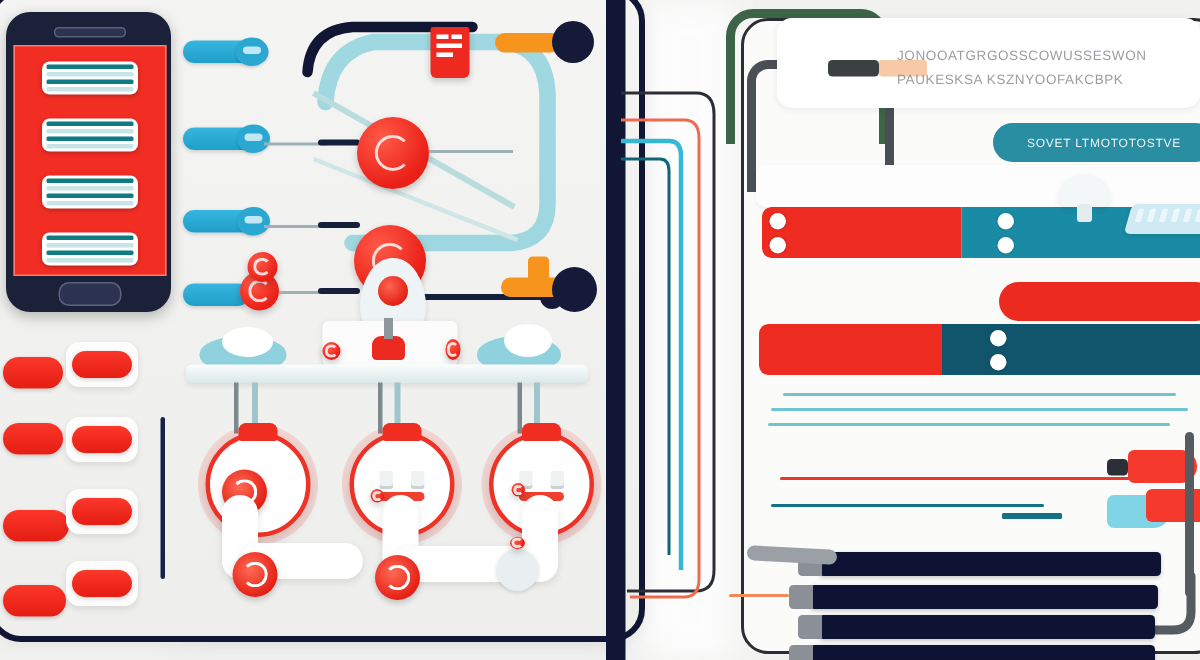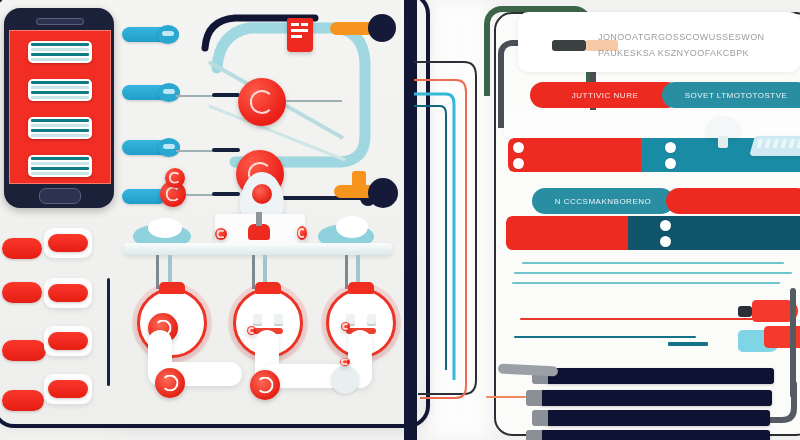--- a/index.html
+++ b/index.html
@@ -412,23 +412,20 @@
   <div id="right-panel"></div>
   <div id="green-corner"></div>
   <div id="gray-corner"></div>
 
   <div id="header-card"></div>
   <div id="hdr-chip"></div>
   <div id="hdr-chip2"></div>
   <div class="hdr-text" style="top:48px;">PAUKESKSA KSZNYOOFAKCBPK</div>
   <div class="hdr-text" style="top:32px;">JONOOATGRGOSSCOWUSSESWON</div>
 
-  <div class="tag red" style="left:530px;top:82px;width:150px;">
-    <span>JUTTIVIC NURE</span>
-  </div>
   <div class="tag teal" style="left:662px;top:82px;width:148px;">
     <span>SOVET LTMOTOTOSTVE</span>
   </div>
 
   <div style="position:absolute;left:504px;top:110px;width:306px;height:28px;background:#fdfdfd;border-radius:6px;box-shadow:0 1px 3px rgba(0,0,0,.06);"></div>
 
   <div class="bar-row" style="left:508px;top:138px;width:302px;">
     <div class="bar-red" style="left:0;width:44%;"></div>
     <div class="bar-teal" style="left:44%;width:56%;"></div>
   </div>
@@ -441,23 +438,20 @@
   <div id="lamp-stem"></div>
   <div id="keyboard">
     <i style="left:5px;"></i>
       <i style="left:13px;"></i>
       <i style="left:21px;"></i>
     <i style="left:29px;"></i>
       <i style="left:37px;"></i>
       <i style="left:45px;"></i>
   </div>
 
-  <div class="tag teal" style="left:532px;top:188px;width:142px;">
-    <span>N CCCSMAKNBORENO</span>
-  </div>
   <div class="tag red" style="left:666px;top:188px;width:144px;">
       <span></span>
     </div>
 
   <div class="bar-row" style="left:506px;top:216px;width:304px;">
     <div class="bar-red" style="left:0;width:40%;"></div>
     <div class="bar-deep" style="left:40%;width:60%;"></div>
   </div>
   <div class="bar-dot" style="left:660px;top:220px;"></div>
   <div class="bar-dot" style="left:660px;top:236px;"></div>

